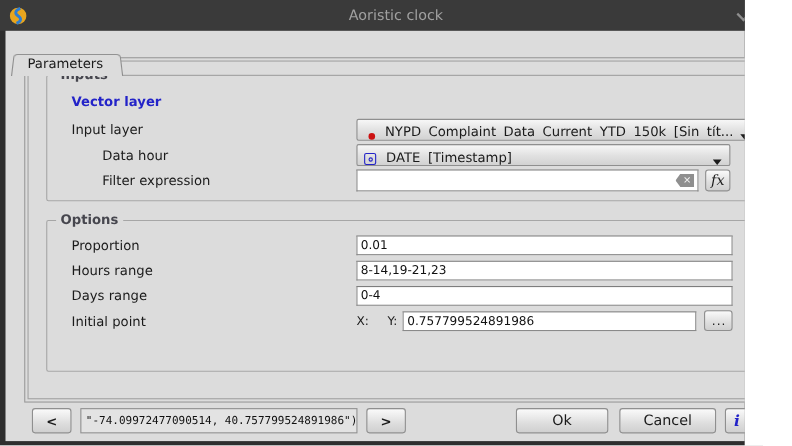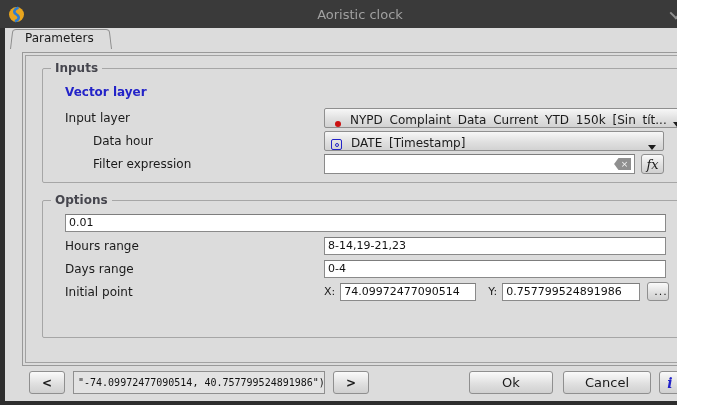--- a/index.html
+++ b/index.html
@@ -17,21 +17,21 @@
   .tb-right { margin-left:auto; display:flex; align-items:center; gap:14px; z-index:2; }
   .shade-icon { width:9px; height:9px; border-right:2px solid #8f8f8f; border-bottom:2px solid #8f8f8f;
                 transform:rotate(45deg) translateY(-2px); }
   .close-btn { width:19px; height:19px; border-radius:50%; background:#767676; color:#2f2f2f;
                display:flex; align-items:center; justify-content:center; font-size:14px; line-height:1;
                font-weight:bold; }
 
   
   .content { position:absolute; left:5px; top:28px; width:710px; height:373px; background:var(--dialog-bg,#dcdcdc); }
 
-  .tabbar { position:absolute; top:0; left:5px; height:21px; z-index:3; display:flex; }
+  .tabbar { position:absolute; top:20px; left:5px; height:21px; z-index:3; display:flex; }
   .tab { position:relative; height:21px; padding:0 18px 0 15px; line-height:20px; }
   .tab-bg { position:absolute; inset:0; background:#dcdcdc; border:1px solid #8c8c8c; border-bottom:none;
             border-radius:4px 4px 0 0; transform:perspective(22px) rotateX(3deg); transform-origin:50% 100%; }
   .tab-label { position:relative; z-index:1; }
 
   .tabpane { position:absolute; left:17px; right:11px; top:24px; height:314px;
              border:1px solid #999; background:#dcdcdc; }
   .scrollframe { position:absolute; left:2px; right:10px; top:2px; bottom:2px; border:1px solid #a2a2a2; overflow:hidden; }
 
   .groupbox { position:relative; border:1px solid #a6a6a6; border-radius:2px; }
@@ -160,37 +160,37 @@
               <span class="clear-icon">×</span>
             </span>
             <span class="fx-btn">fx</span>
           </div>
         </div>
 
         <div class="groupbox gb-options">
           <span class="group-title">Options</span>
 
           <div class="orow">
+            <span class="flabel">Proportion</span>
             <input class="tinput" type="text" value="0.01" style="">
           </div>
 
           <div class="orow">
             <span class="flabel">Hours range</span>
             <input class="tinput" type="text" value="8-14,19-21,23" style="">
           </div>
 
           <div class="orow">
             <span class="flabel">Days range</span>
             <input class="tinput" type="text" value="0-4" style="">
           </div>
 
           <div class="orow">
             <span class="flabel bold-label">Initial point</span>
             <span class="xy-label">X:</span>
-            <input class="tinput xinput" type="text" value="74.09972477090514" style="">
             <span class="sep"></span>
             <span class="xy-label">Y:</span>
             <input class="tinput yinput" type="text" value="0.757799524891986" style="">
             <span class="browse-btn">...</span>
           </div>
         </div>
 
       </div>
     </div>
 

